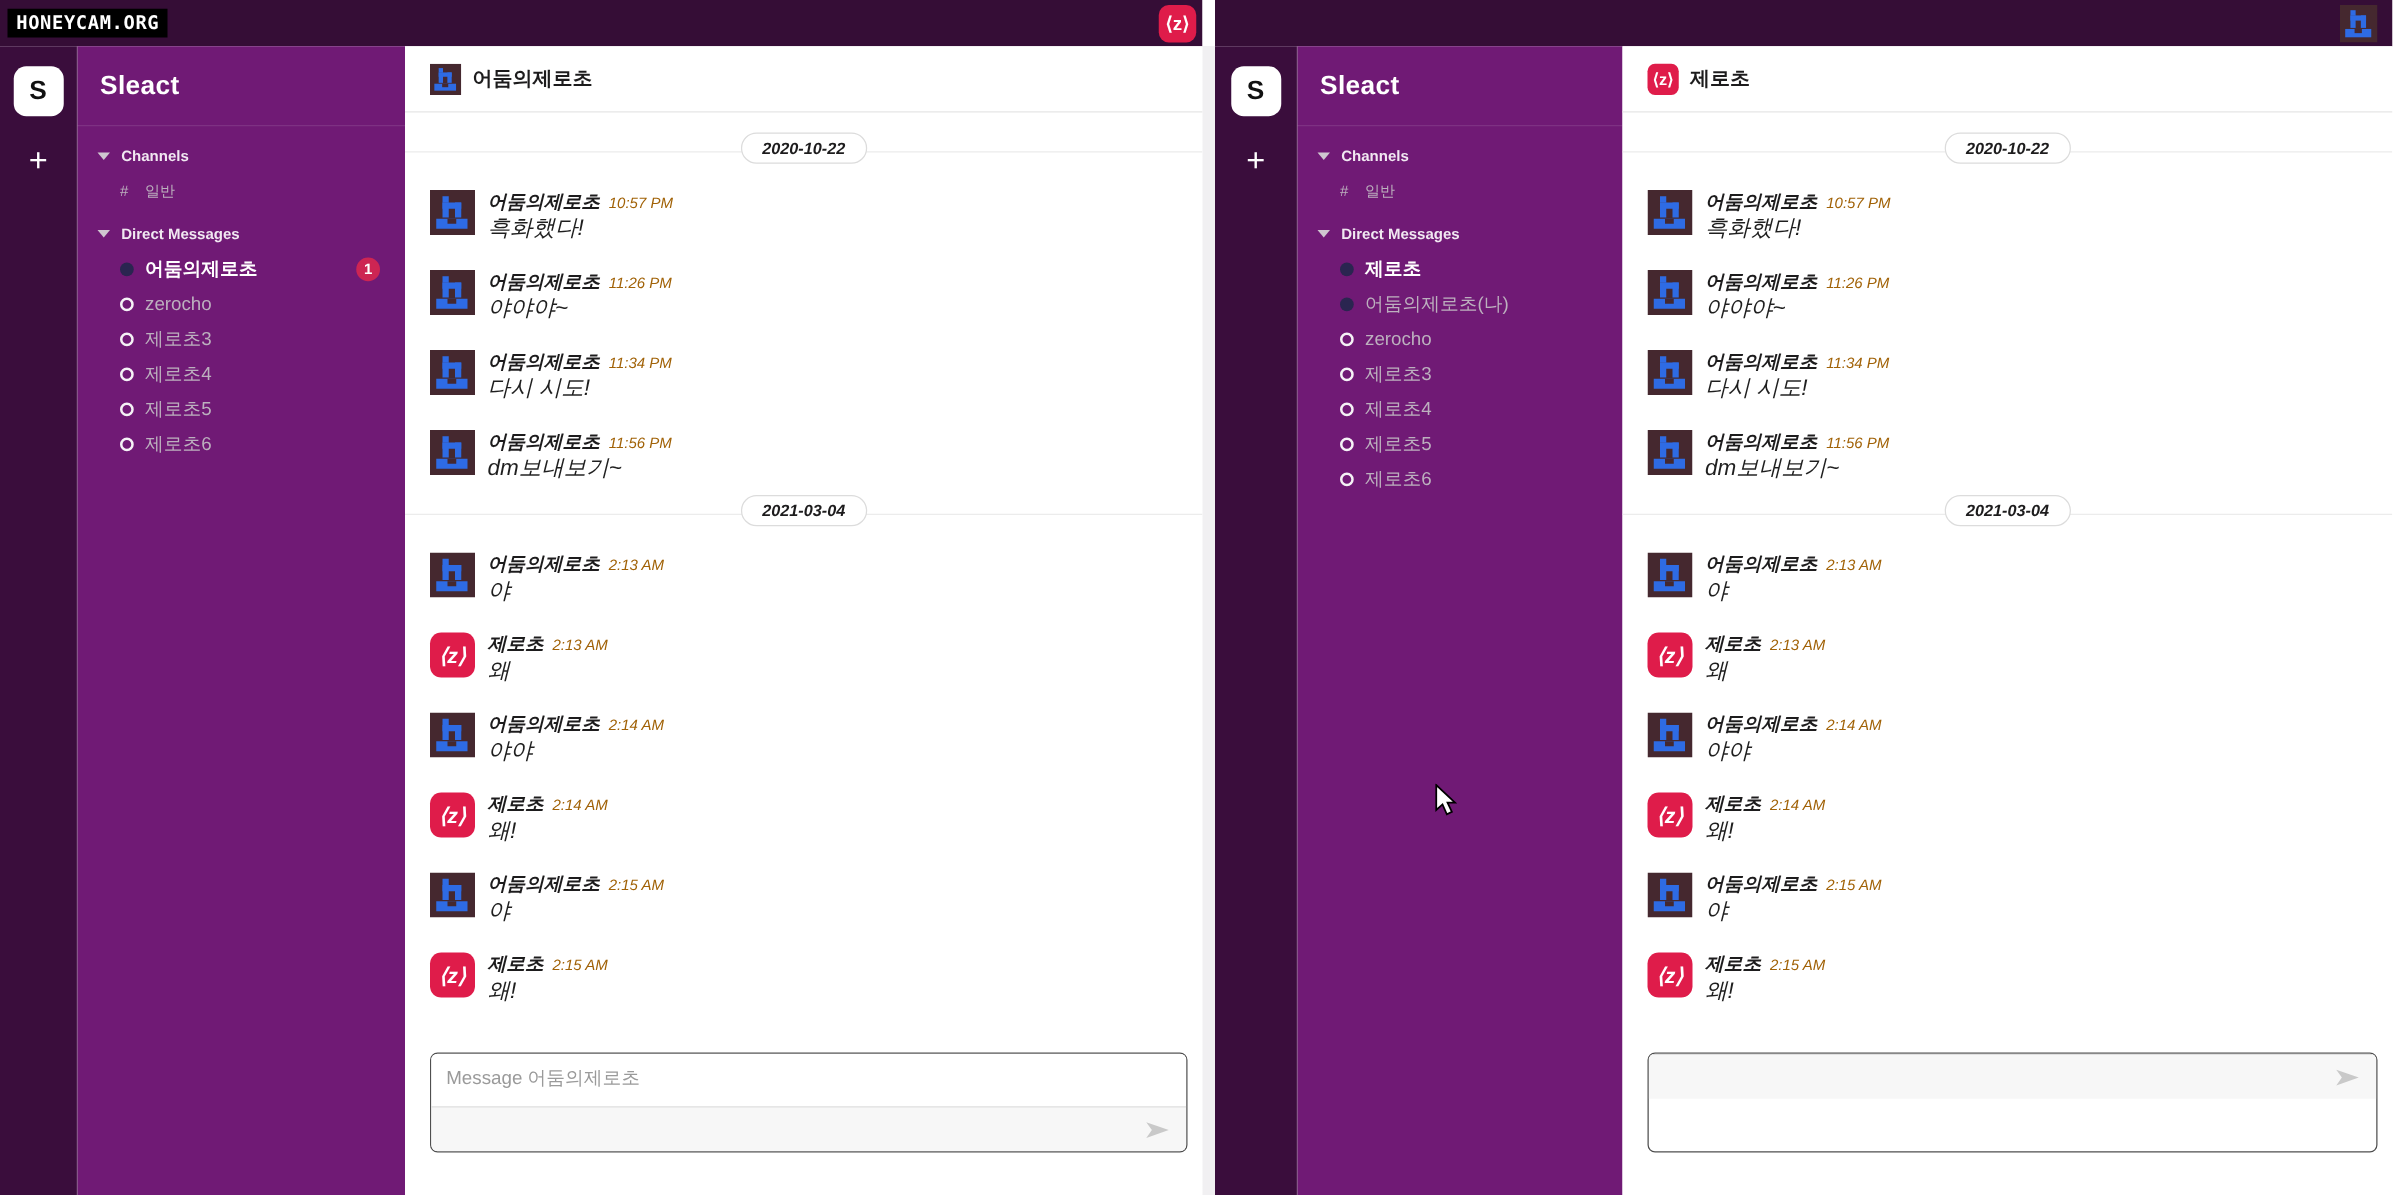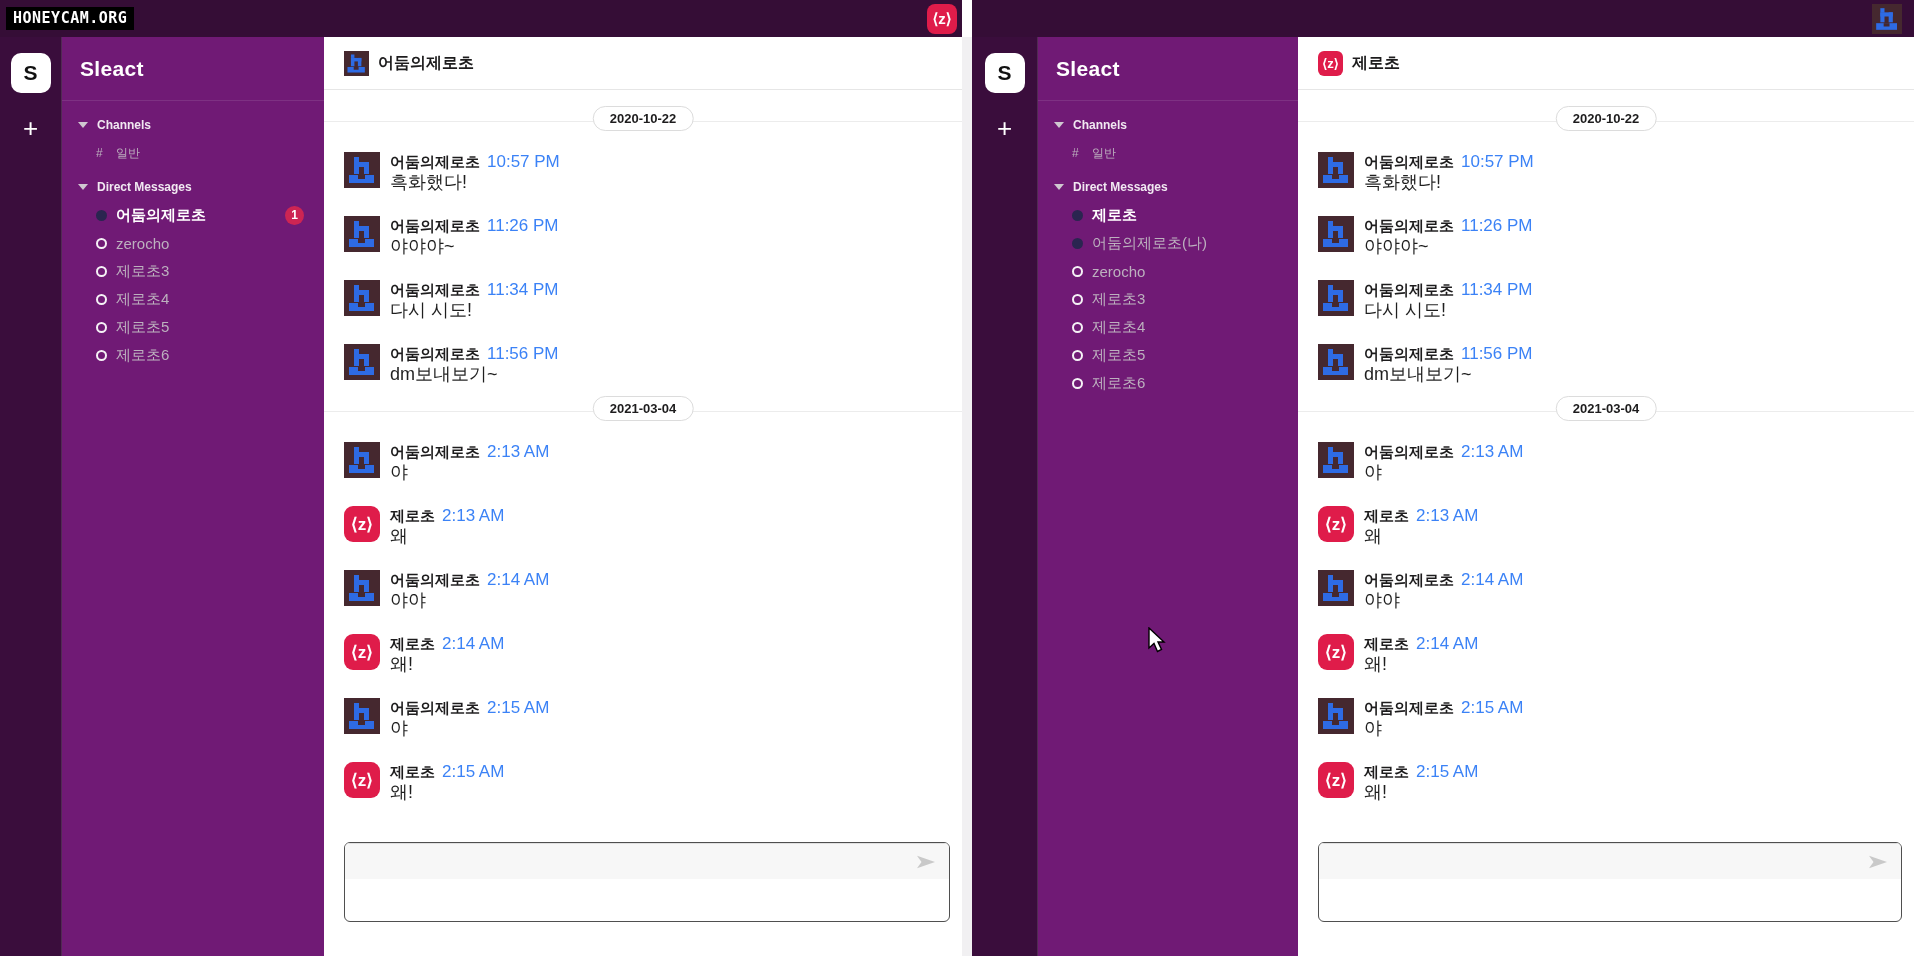--- a/index.html
+++ b/index.html
@@ -51,34 +51,34 @@
   .presence.dot { background:#2a2550; }
   .presence.ring { border:2px solid #f5f2f6; background:transparent; }
   .dm-row.is-bold .dm-label { color:#fff; font-weight:bold; }
   .badge { margin-left:auto; min-width:19px; height:19px; border-radius:10px; background:#cd2553; color:#fff;
            font-size:12px; font-weight:bold; display:flex; align-items:center; justify-content:center; padding:0 5px; }
 
   
   .chat { flex:1; background:#fff; display:flex; flex-direction:column; min-width:0; }
   .chat-head { height:53px; flex:none; display:flex; align-items:center; gap:9px; padding-left:20px; border-bottom:1px solid #e6e6e6; }
   .chat-title { font-size:16px; font-weight:bold; color:#1d1c1d; }
-  .list { flex:1; overflow:hidden; }
+  .list { flex:1; overflow:hidden;font-style:italic; }
   .d-part { position:relative; height:34px; }
   .chat-item:first-child .d-part { margin-top:14px; }
   .d-line { position:absolute; left:0; right:0; top:17px; border-top:1px solid #ececec; }
   .d-pill { position:absolute; left:50%; transform:translateX(-50%); top:2px; background:#fff; border:1px solid #dcdcdc;
             border-radius:16px; padding:4px 16px; font-size:13px; font-weight:bold; color:#1d1c1d; cursor:pointer; }
 
   .m-part { display:flex; gap:10px; padding:14px 20px 10px; }
   .av { width:36px; height:36px; flex:none; display:block; }
   .av-z { border-radius:9px; background:#df1c4a; color:#fff; display:flex; align-items:center; justify-content:center;
           font-weight:bold; font-size:17px; }
   .m-head { display:flex; align-items:baseline; gap:7px; height:19px; }
   .m-name { font-size:15px; font-weight:bold; color:#1d1c1d; }
-  .m-time { font-size:17px; color:#3b82f6; }
+  .m-time { font-size:12px; color:#a16207; }
   .m-text { font-size:18px; color:#1f1f1f; height:20px; line-height:20px; margin-top:1px; }
 
   
   .input-box { flex:none; height:80px; margin:0 12px 34px 20px; border:1.5px solid #4f4f4f; border-radius:6px;
                display:flex; flex-direction:column; overflow:hidden; background:#fff; }
   .input-box textarea { flex:1; border:none; outline:none; resize:none; padding:10px 12px; font-size:15px;
                         font-family:"Liberation Sans", sans-serif; color:#1d1c1d; }
   .input-box textarea::placeholder { color:#9a9a9a; }
   .input-toolbar { height:36px; background:#f7f7f7; border-top:1px solid #e0e0e0; display:flex; align-items:center; justify-content:flex-end; }
   .send-btn { background:none; border:none; margin-right:12px; cursor:pointer; display:flex; align-items:center; }
@@ -400,20 +400,21 @@
         <div class="m-head">
           <span class="m-name">제로초</span>
           <span class="m-time">2:15 AM</span>
         </div>
         <div class="m-text">왜!</div>
       </div>
     </div>
   </div>
           </div>
         <div class="input-box">
+          <textarea placeholder="Message 어둠의제로초" style=""></textarea>
           <div class="input-toolbar">
             <button class="send-btn">
               <svg width="22" height="18" viewBox="0 0 24 20">
                 <polygon points="2,3 22,10 2,17 7,10" fill="#c9c9c9"></polygon>
               </svg>
             </button>
           </div>
         </div>
       </div>
     </div>

